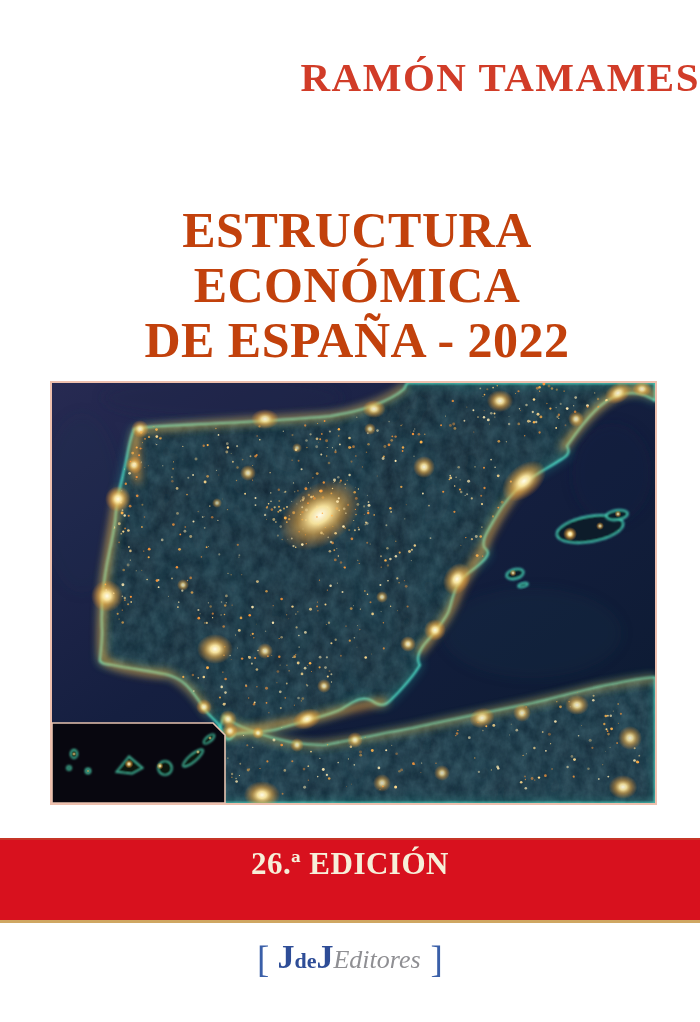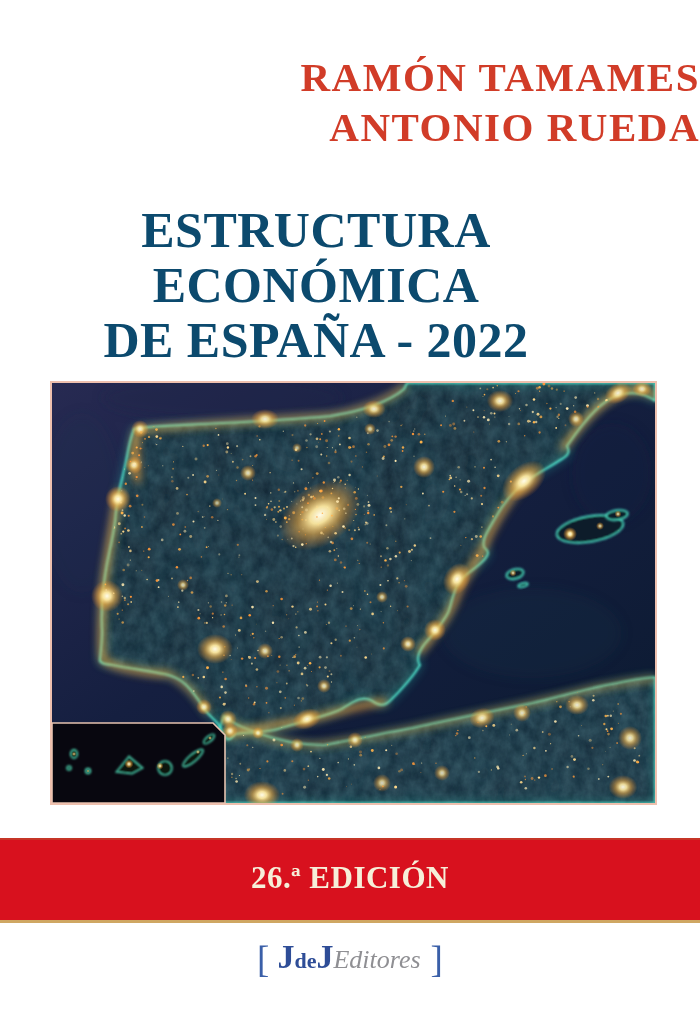--- a/index.html
+++ b/index.html
@@ -14,45 +14,46 @@
     position:absolute;top:52px;left:0;width:700px;
     text-align:right;
     color:#d13c28;
     font-weight:bold;
     font-size:41px;line-height:50px;
     letter-spacing:1.5px;
   }
   .title{
     position:absolute;top:203px;left:0;width:632px;
     text-align:center;
-    color:#0c4a6e;
+    color:#c2410c;
     font-weight:bold;
     font-size:50px;line-height:55px;
     letter-spacing:0.5px;
+    padding-left:41px;
   }
   .cover-image{
     position:absolute;left:52px;top:383px;
     width:603px;height:420px;
     border:2px solid #eec0ae;
     box-sizing:content-box;
     margin-left:-2px;margin-top:-2px;
   }
   .cover-image svg{display:block;}
   .edition-banner{
     position:absolute;left:0;top:838px;width:700px;height:85px;
     background:#d8111e;
     border-top:2px solid #c63527;
     border-bottom:3px solid #cfa763;
     box-sizing:border-box;
     text-align:center;
     color:#f6efd9;
     font-weight:bold;
     font-size:31px;line-height:37px;
     letter-spacing:0.5px;
-    padding-top:19px;
+    padding-top:5px;
   }
   .publisher{
     position:absolute;left:0;top:938px;width:700px;height:48px;
     text-align:center;
     white-space:nowrap;
   }
   .publisher .bracket{
     color:#3a5fa8;font-size:37px;font-weight:normal;
     vertical-align:-4px;
   }
@@ -65,21 +66,20 @@
     color:#8f8f93;font-size:26px;font-style:italic;
     margin-right:10px;
   }
   .publisher .sp{display:inline-block;width:8px;}
 </style>
 </head>
 <body>
 
 <div class="authors">
   <div>RAMÓN TAMAMES</div>
-  <div>ANTONIO RUEDA</div>
 </div>
 
 <div class="title">
   <div>ESTRUCTURA ECONÓMICA</div>
   <div>DE ESPAÑA - 2022</div>
 </div>
 
 <div class="cover-image" role="img" aria-label="Night-time satellite view of the Iberian Peninsula with glowing city lights, the Balearic Islands, the North African coast, and an inset of the Canary Islands">
 <svg width="603" height="420" viewBox="0 0 603 420" xmlns="http://www.w3.org/2000/svg">
   <defs>

